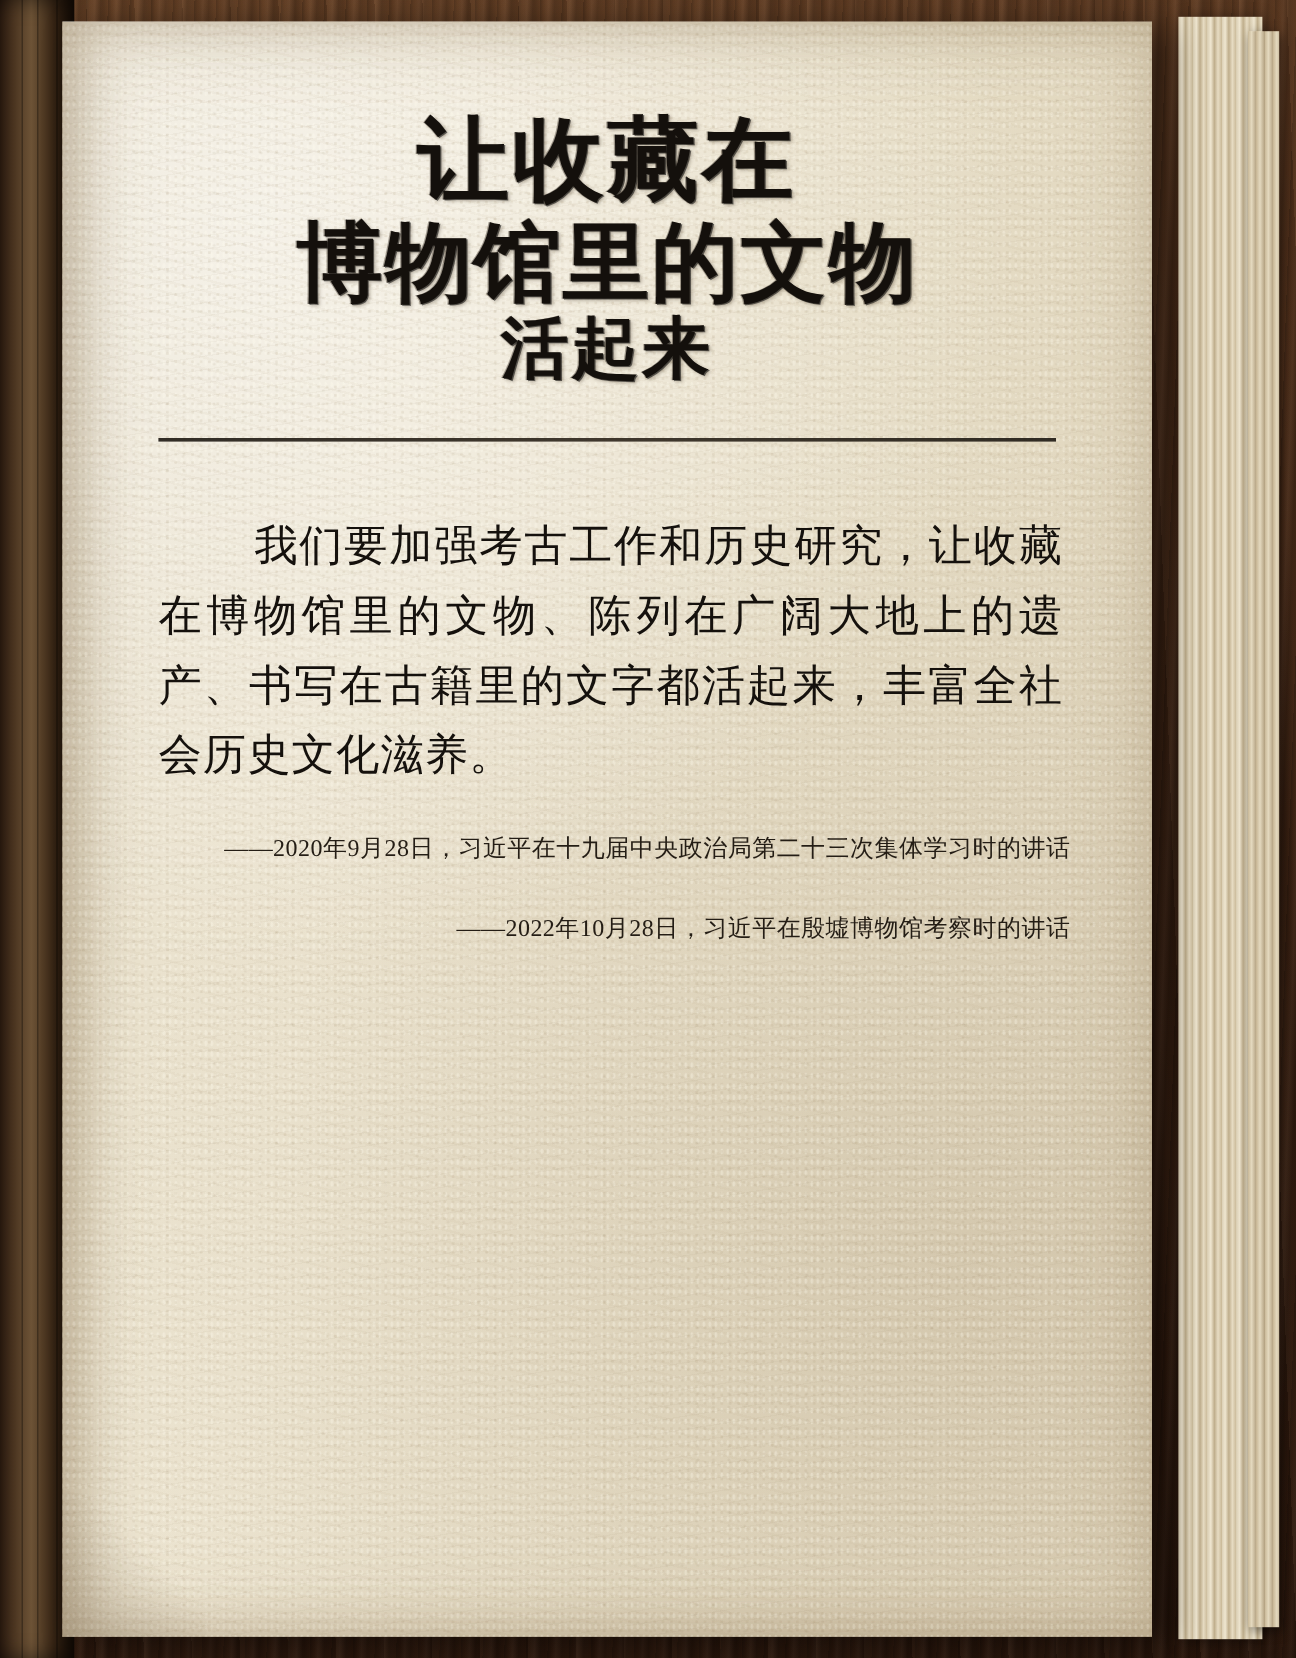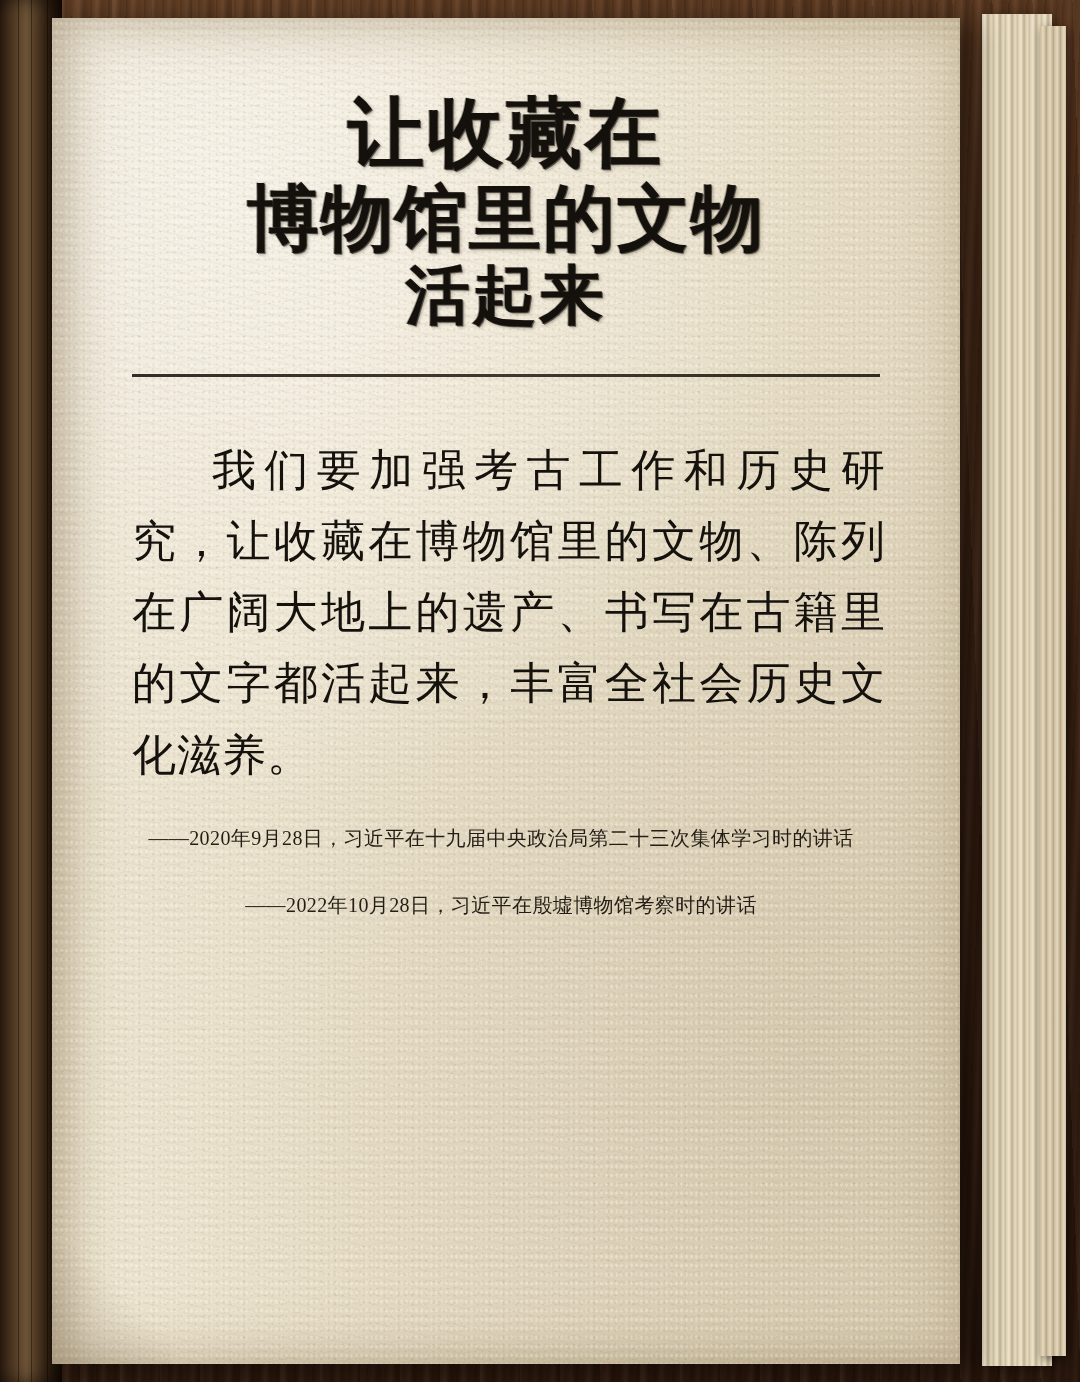--- a/index.html
+++ b/index.html
@@ -155,47 +155,47 @@
     line-height: 1.14;
     letter-spacing: 3px;
     text-shadow:
       1px 1px 0 rgba(0,0,0,0.55),
       -1px 0 0 rgba(40,30,20,0.4),
       2px 2px 3px rgba(60,45,30,0.35);
   }
   .title .line { display: block; white-space: nowrap; }
   .title .line-1 { font-size: 76px; }
   .title .line-2 { font-size: 72px; letter-spacing: 2px; }
-  .title .line-3 { font-size: 64px; }
+  .title .line-3 { font-size: 56px; }
 
   .rule {
     margin: 42px auto 0 auto;
     width: 748px;
     height: 3px;
     background: linear-gradient(90deg, #1d1812, #2c241a 50%, #1d1812);
     opacity: 0.9;
   }
 
   
   .quote {
     margin: 58px 0 0 0;
     color: #15110d;
     font-family: "Liberation Serif", "DejaVu Serif", serif;
-    font-size: 44px;
+    font-size: 36px;
     line-height: 1.62;
     letter-spacing: 1px;
     text-indent: 80px;
     text-align: justify;
     padding: 0 16px 0 22px;
   }
   .quote-2 { margin-top: 92px; }
 
   .attrib {
     margin: 26px 0 0 0;
-    text-align: center;
+    text-align: right;
     color: #241d15;
     font-size: 20px;
     letter-spacing: 0.4px;
     padding-right: 10px;
     font-family: "Liberation Serif", "DejaVu Serif", serif;
   }
   .attrib-1 { margin-top: 34px; }
   .attrib-2 { margin-top: 40px; }
 
   

